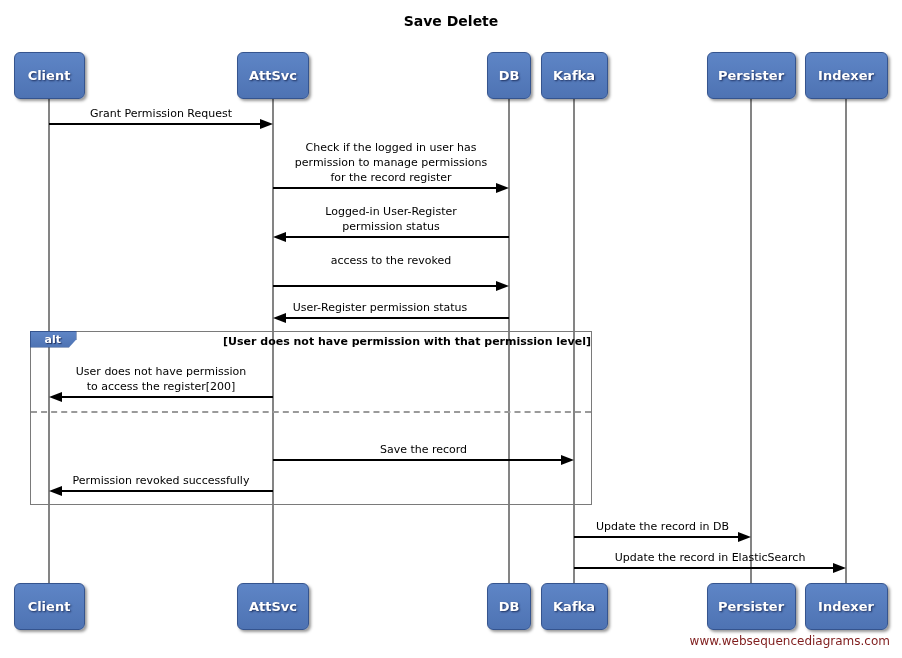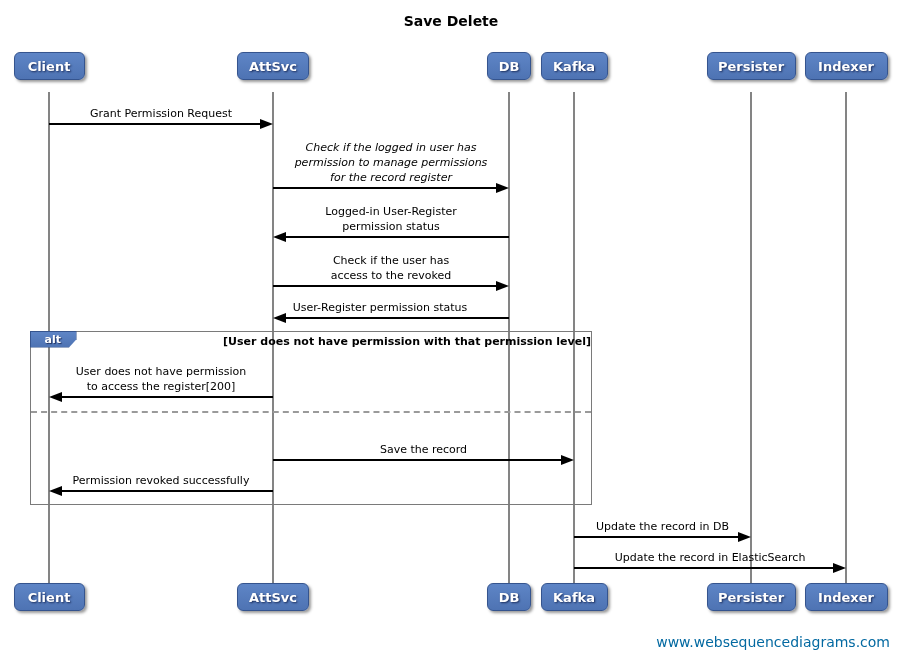--- a/index.html
+++ b/index.html
@@ -9,27 +9,27 @@
     background:#ffffff;
     font-family:"DejaVu Sans","Liberation Sans",sans-serif;
     overflow:hidden;
   }
   .title{
     position:absolute;top:13px;left:0;width:902px;
     text-align:center;font-size:14px;font-weight:bold;color:#000;
   }
   .footer{
     position:absolute;top:634px;right:12px;
-    font-size:14px;color:#0369a1;text-align:center;
+    font-size:12px;color:#7f1d1d;text-align:center;
   }
   .lifeline{
     position:absolute;width:2px;background:#848484;
   }
   .actor-box{
-    position:absolute;height:28px;
+    position:absolute;height:47px;
     background:linear-gradient(#5e85c6,#4e73b3);
     border:1.5px solid #35548e;
     border-radius:6px;
     box-shadow:2px 2px 3px rgba(0,0,0,0.40);
     color:#ffffff;font-weight:bold;font-size:13px;
     display:flex;align-items:center;justify-content:center;
     text-shadow:1px 1px 2px rgba(10,20,60,0.75);
     box-sizing:border-box;
   }
   .msg-label{
@@ -110,35 +110,34 @@
       <div class="actor-box" style="left: 804.5px; top: 583px; width: 83px;">Indexer</div>
     </div>
   <div id="messages-layer">
       <div class="msg-line" style="top: 123px; left: 49px; width: 213px;"></div>
       <div class="arrow-head arrow-right" style="top: 119px; left: 260px;"></div>
       <div class="msg-label" style="top: 106px; left: -39px; width: 400px;">
         <div>Grant Permission Request</div>
       </div>
       <div class="msg-line" style="top: 187px; left: 273px; width: 225px;"></div>
       <div class="arrow-head arrow-right" style="top: 183px; left: 496px;"></div>
-      <div class="msg-label" style="top: 140px; left: 191px; width: 400px; font-style: italic;">
+      <div class="msg-label" style="top: 140px; left: 191px; width: 400px;">
         <div>Check if the logged in user has</div>
         <div>permission to manage permissions</div>
         <div>for the record register</div>
       </div>
       <div class="msg-line" style="top: 236px; left: 284px; width: 225px;"></div>
       <div class="arrow-head arrow-left" style="top: 232px; left: 273px;"></div>
       <div class="msg-label" style="top: 204px; left: 191px; width: 400px;">
         <div>Logged-in User-Register</div>
         <div>permission status</div>
       </div>
       <div class="msg-line" style="top: 285px; left: 273px; width: 225px;"></div>
       <div class="arrow-head arrow-right" style="top: 281px; left: 496px;"></div>
       <div class="msg-label" style="top: 253px; left: 191px; width: 400px;">
-        <div>Check if the user has</div>
         <div>access to the revoked</div>
       </div>
       <div class="msg-line" style="top: 317px; left: 284px; width: 225px;"></div>
       <div class="arrow-head arrow-left" style="top: 313px; left: 273px;"></div>
       <div class="msg-label" style="top: 300px; left: 180px; width: 400px;">
         <div>User-Register permission status</div>
       </div>
       <div class="msg-line" style="top: 396px; left: 60px; width: 213px;"></div>
       <div class="arrow-head arrow-left" style="top: 392px; left: 49px;"></div>
       <div class="msg-label" style="top: 364px; left: -39px; width: 400px;">

